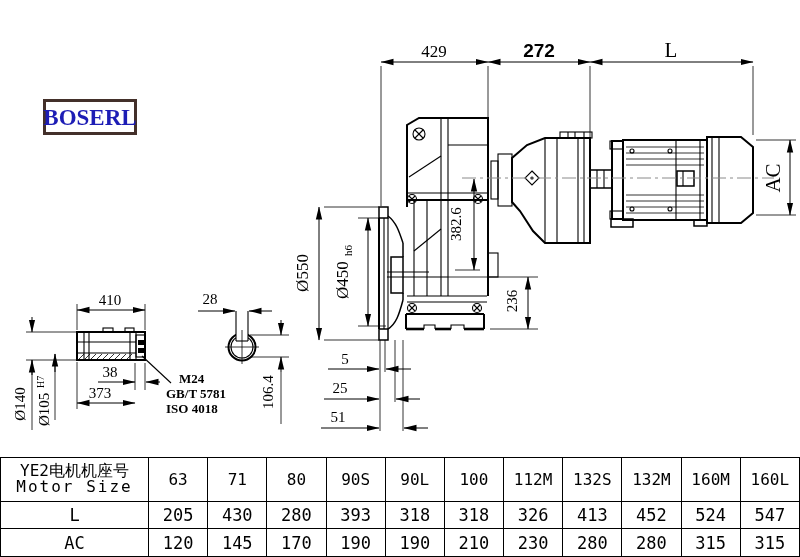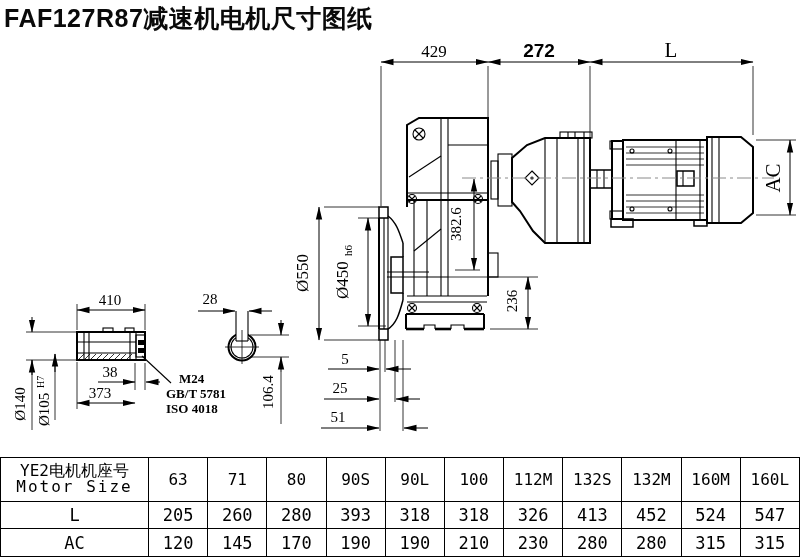--- a/index.html
+++ b/index.html
@@ -32,22 +32,24 @@
   #spec tr.hdr td{height:34px;font-size:16px;margin-top:12px;}
   #spec tr.row td{height:21px;}
   .hcell div{line-height:1.05;}
   .hcell .en{letter-spacing:2px;}
 </style>
 </head>
 <body>
 
 <div id="page">
 
-  <div id="title">FAF127R87减速机电机尺寸图纸</div>
-
+
+  <div id="logo">
+    <span>BOSERL</span>
+  </div>
 
   <svg width="800" height="557" viewBox="0 0 800 557">
     <defs>
       <marker id="ae" markerWidth="14" markerHeight="9" refX="12.5" refY="4" orient="auto" markerUnits="userSpaceOnUse">
         <path d="M0,0.8 L13,4 L0,7.2 Z" fill="#000"></path>
       </marker>
       <marker id="as" markerWidth="14" markerHeight="9" refX="0.5" refY="4" orient="auto" markerUnits="userSpaceOnUse">
         <path d="M13,0.8 L0,4 L13,7.2 Z" fill="#000"></path>
       </marker>
     </defs>
@@ -348,21 +350,21 @@
         <td>100</td>
         <td>112M</td>
         <td>132S</td>
         <td>132M</td>
         <td>160M</td>
         <td>160L</td>
       </tr>
       <tr class="row">
         <td>L</td>
         <td>205</td>
-        <td>260</td>
+        <td>430</td>
         <td>280</td>
         <td>393</td>
         <td>318</td>
         <td>318</td>
         <td>326</td>
         <td>413</td>
         <td>452</td>
         <td>524</td>
         <td>547</td>
       </tr>

